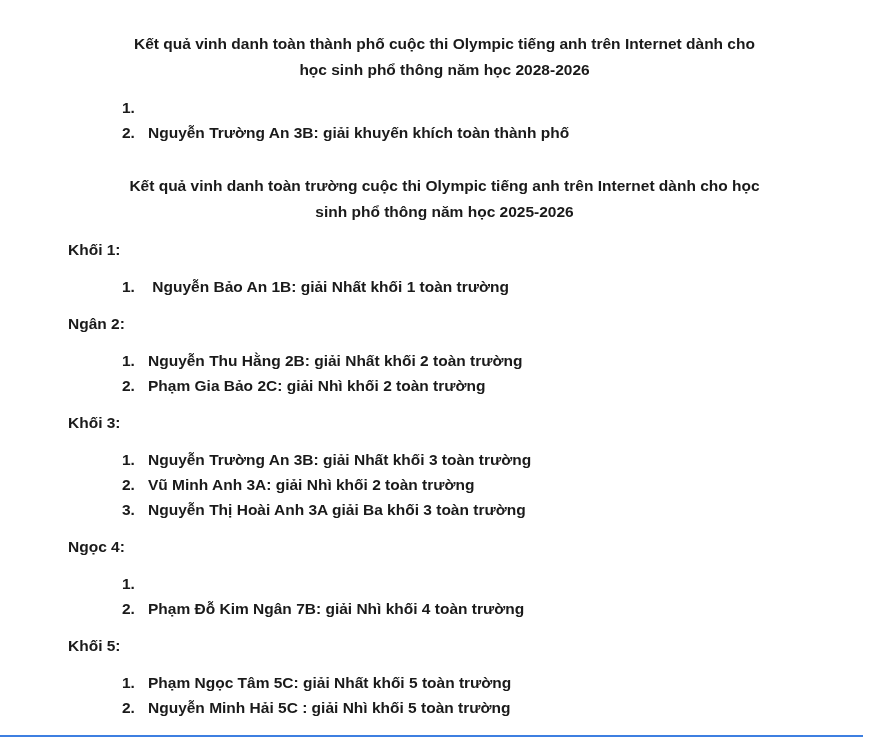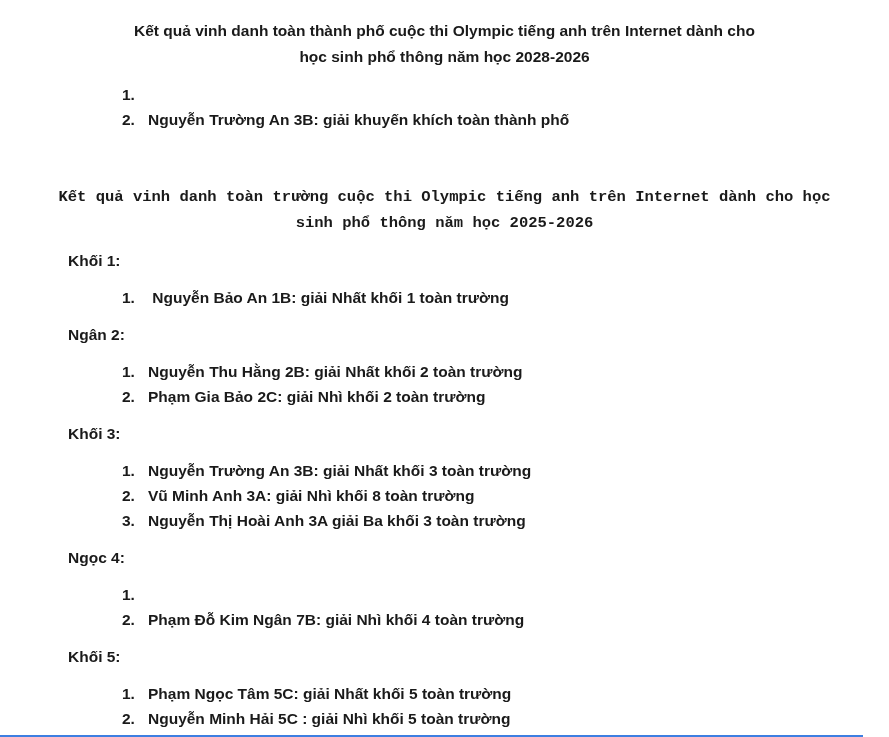--- a/index.html
+++ b/index.html
@@ -10,34 +10,33 @@
   body {
     width: 889px;
     height: 737px;
     position: relative;
     overflow: hidden;
     font-family: "Liberation Sans", sans-serif;
     font-weight: 700;
     color: #1a1a1a;
   }
   .page {
-    padding-top: 18px;
+    padding-top: 31px;
   }
   .title {
     text-align: center;
     font-size: 15.5px;
     line-height: 26px;
     margin: 0;
   }
   .title-line {
     white-space: nowrap;
   }
   .title--school {
-    margin-top: 52px;
-    font-family: Liberation Mono, monospace;
+    margin-top: 28px;
   }
   .result-list {
     list-style: none;
     margin: 12px 0;
     padding: 0;
   }
   .result-item {
     display: flex;
     font-size: 15.5px;
     line-height: 25px;
@@ -108,21 +107,21 @@
         </li>
       </ol>
       <div class="grade-heading">Khối 3:</div>
       <ol class="result-list">
         <li class="result-item">
           <span class="item-number">1.</span>
           <span class="item-text">Nguyễn Trường An 3B: giải Nhất khối 3 toàn trường</span>
         </li>
         <li class="result-item">
           <span class="item-number">2.</span>
-          <span class="item-text">Vũ Minh Anh 3A: giải Nhì khối 8 toàn trường</span>
+          <span class="item-text">Vũ Minh Anh 3A: giải Nhì khối 2 toàn trường</span>
         </li>
         <li class="result-item">
           <span class="item-number">3.</span>
           <span class="item-text">Nguyễn Thị Hoài Anh 3A giải Ba khối 3 toàn trường</span>
         </li>
       </ol>
       <div class="grade-heading">Ngọc 4:</div>
       <ol class="result-list">
         <li class="result-item">
           <span class="item-number">1.</span>

